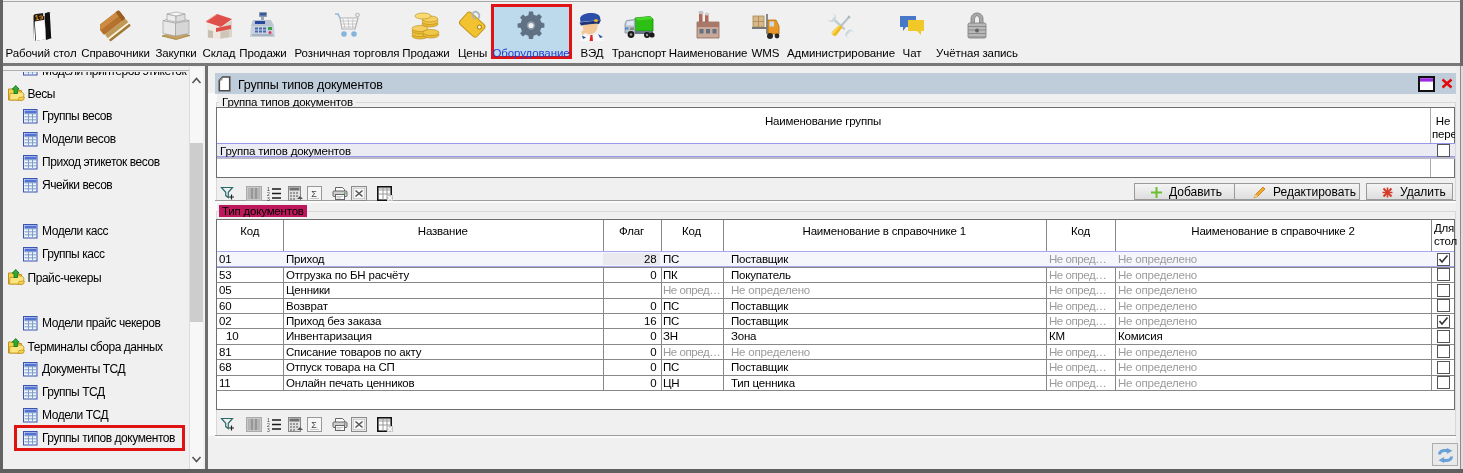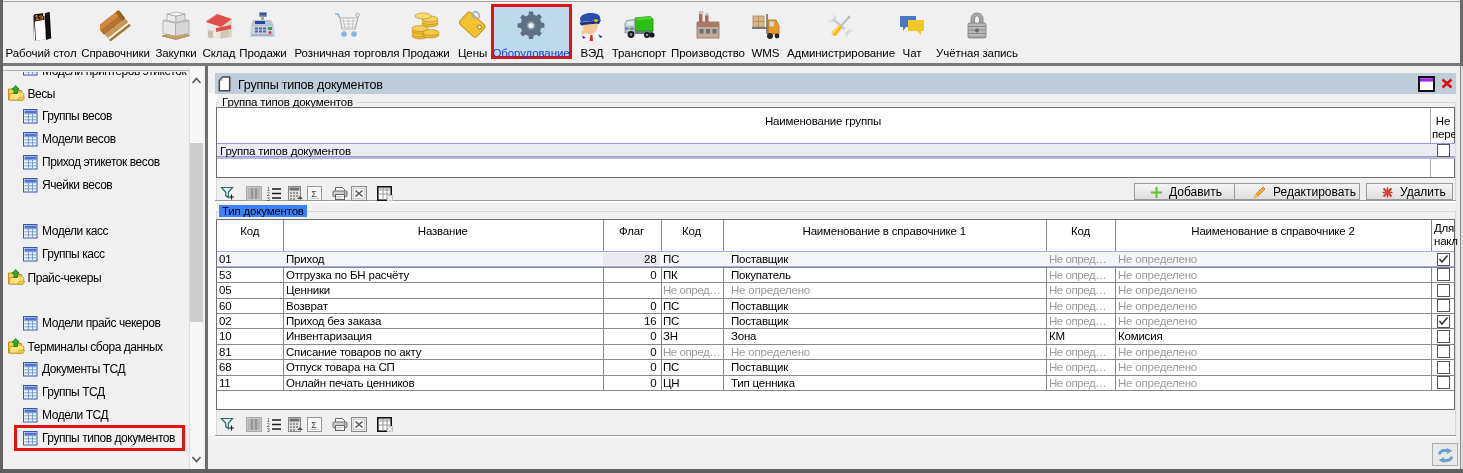--- a/index.html
+++ b/index.html
@@ -181,21 +181,21 @@
         <path d="M5 12 L27 12 L27 28 L5 28 Z" fill="#c8a898" stroke="#906858" stroke-width="0.8"></path>
         <path d="M5 12 L27 12 L27 17 L5 17 Z" fill="#a87868"></path>
         <g fill="#607080">
           <rect x="7.5" y="19" width="4" height="4.5"></rect>
           <rect x="14" y="19" width="4" height="4.5"></rect>
           <rect x="20.5" y="19" width="4" height="4.5"></rect>
         </g>
         <ellipse cx="9" cy="2.5" rx="2.6" ry="1.7" fill="#c4c4c4"></ellipse>
         <ellipse cx="15" cy="4" rx="2.3" ry="1.5" fill="#cecece"></ellipse>
       </svg></div>
-<div class="tb-lbl">Производство</div>
+<div class="tb-lbl">Наименование</div>
   </div>
 <div class="tbtn" style="left:705.5px;width:120px">
 <div class="a" style="left:44px;top:10px;width:32px;height:32px"><svg width="32" height="32" viewBox="0 0 32 32">
         <rect x="3" y="6" width="11" height="11" fill="#d8b888" stroke="#a88850" stroke-width="0.8"></rect>
         <path d="M8.5 6 L8.5 17 M3 11.5 L14 11.5" stroke="#a88850" stroke-width="0.8"></path>
         <rect x="16" y="4" width="2" height="20" fill="#888"></rect>
         <rect x="2" y="17" width="15" height="2" fill="#777"></rect>
         <path d="M18 10 L26 10 L29 16 L29 24 L18 24 Z" fill="#e89828" stroke="#b07010" stroke-width="0.8"></path>
         <rect x="19.5" y="11.5" width="4.5" height="5" fill="#c8dcec"></rect>
         <circle cx="20" cy="26" r="3" fill="#282828"></circle>
@@ -496,38 +496,38 @@
     </svg><span style="margin-left:38px">Редактировать</span></div>
 <div class="btn" style="left:1366px;width:87px"><svg class="a" style="left:15px;top:3px" width="11" height="11">
       <g stroke="#d43c28" stroke-width="2">
         <path d="M1.5 1.5 L9.5 9.5 M9.5 1.5 L1.5 9.5"></path>
         <path d="M0.5 5.5 H10.5 M5.5 0.5 V10.5" stroke-width="1.6"></path>
       </g>
     </svg><span style="margin-left:33px">Удалить</span></div>
 <div class="a" style="left:216px;top:211px;width:1240px;height:225px;border:1px solid #d8d8d8;border-bottom:none;box-sizing:border-box"></div>
 <div class="a" style="left:215px;top:435px;width:1241px;height:1px;background:#9c9c9c"></div>
 <div class="a" style="left:215px;top:436px;width:1241px;height:2px;background:#fafafa"></div>
-<div class="a" style="left:219px;top:205px;background:#3b82f6;padding:0 3px;font-size:11.5px;letter-spacing:-0.2px">Тип документов</div>
+<div class="a" style="left:219px;top:205px;background:#be185d;padding:0 3px;font-size:11.5px;letter-spacing:-0.2px">Тип документов</div>
 <div class="a" style="left:216px;top:219px;width:1239px;height:191px;background:#fff;border:1px solid #6e6e6e;box-sizing:border-box"></div>
 <div class="vline" style="left:283px;top:220px;height:170.5px"></div>
 <div class="vline" style="left:602.5px;top:220px;height:170.5px"></div>
 <div class="vline" style="left:660.5px;top:220px;height:170.5px"></div>
 <div class="vline" style="left:722.5px;top:220px;height:170.5px"></div>
 <div class="vline" style="left:1046px;top:220px;height:170.5px"></div>
 <div class="vline" style="left:1115px;top:220px;height:170.5px"></div>
 <div class="vline" style="left:1431px;top:220px;height:170.5px"></div>
 <div class="hcell" style="left:216.5px;top:225px;width:66.5px">Код</div>
 <div class="hcell" style="left:283px;top:225px;width:319.5px">Название</div>
 <div class="hcell" style="left:602.5px;top:225px;width:58px">Флаг</div>
 <div class="hcell" style="left:660.5px;top:225px;width:62px">Код</div>
 <div class="hcell" style="left:722.5px;top:225px;width:323.5px">Наименование в справочнике 1</div>
 <div class="hcell" style="left:1046px;top:225px;width:69px">Код</div>
 <div class="hcell" style="left:1115px;top:225px;width:316px">Наименование в справочнике 2</div>
 <div class="hcell" style="left:1434px;top:222px;width:26px;text-align:left">Для</div>
-<div class="hcell" style="left:1434px;top:235px;width:26px;text-align:left;overflow:hidden">накл</div>
+<div class="hcell" style="left:1434px;top:235px;width:26px;text-align:left;overflow:hidden">стол</div>
 <div class="a" style="left:217px;top:251.2px;width:1237px;height:15.5px;background:#f5f5fc;border-top:1.5px solid #a8a8ee;border-bottom:1.5px solid #a8a8ee;box-sizing:border-box"></div>
 <div class="a" style="left:603px;top:253px;width:57px;height:12.3px;background:#e9e9ef"></div>
 <div class="cell" style="left:219px;top:253.2px">01</div>
 <div class="cell" style="left:286px;top:253.2px">Приход</div>
 <div class="cell" style="left:604.5px;top:253.2px;width:52px;text-align:right">28</div>
 <div class="cell" style="left:663px;top:253.2px">ПС</div>
 <div class="cell" style="left:731px;top:253.2px">Поставщик</div>
 <div class="cell gray" style="left:1049px;top:253.2px;width:64px;overflow:hidden;letter-spacing:-0.45px">Не опред…</div>
 <div class="cell gray" style="left:1118px;top:253.2px">Не определено</div>
 <div class="cb" style="left:1437px;top:252.7px"></div>
@@ -566,21 +566,21 @@
 <div class="cell" style="left:604.5px;top:315px;width:52px;text-align:right">16</div>
 <div class="cell" style="left:663px;top:315px">ПС</div>
 <div class="cell" style="left:731px;top:315px">Поставщик</div>
 <div class="cell gray" style="left:1049px;top:315px;width:64px;overflow:hidden;letter-spacing:-0.45px">Не опред…</div>
 <div class="cell gray" style="left:1118px;top:315px">Не определено</div>
 <div class="cb" style="left:1437px;top:314.5px"></div>
 <svg class="a" style="left:1437px;top:314.5px" width="13" height="13">
     <path d="M2.5 6 L5 9 L10.5 2.5" fill="none" stroke="#333" stroke-width="1.6"></path>
   </svg>
 <div class="hline" style="left:217px;top:328.45px;width:1237px"></div>
-<div class="cell" style="left:219px;top:330.45px">10</div>
+<div class="cell" style="left:226px;top:330.45px">10</div>
 <div class="cell" style="left:286px;top:330.45px">Инвентаризация</div>
 <div class="cell" style="left:604.5px;top:330.45px;width:52px;text-align:right">0</div>
 <div class="cell" style="left:663px;top:330.45px">ЗН</div>
 <div class="cell" style="left:731px;top:330.45px">Зона</div>
 <div class="cell" style="left:1049px;top:330.45px">КМ</div>
 <div class="cell" style="left:1118px;top:330.45px">Комисия</div>
 <div class="cb" style="left:1437px;top:329.95px"></div>
 <div class="hline" style="left:217px;top:343.9px;width:1237px"></div>
 <div class="cell" style="left:219px;top:345.9px">81</div>
 <div class="cell" style="left:286px;top:345.9px">Списание товаров по акту</div>

